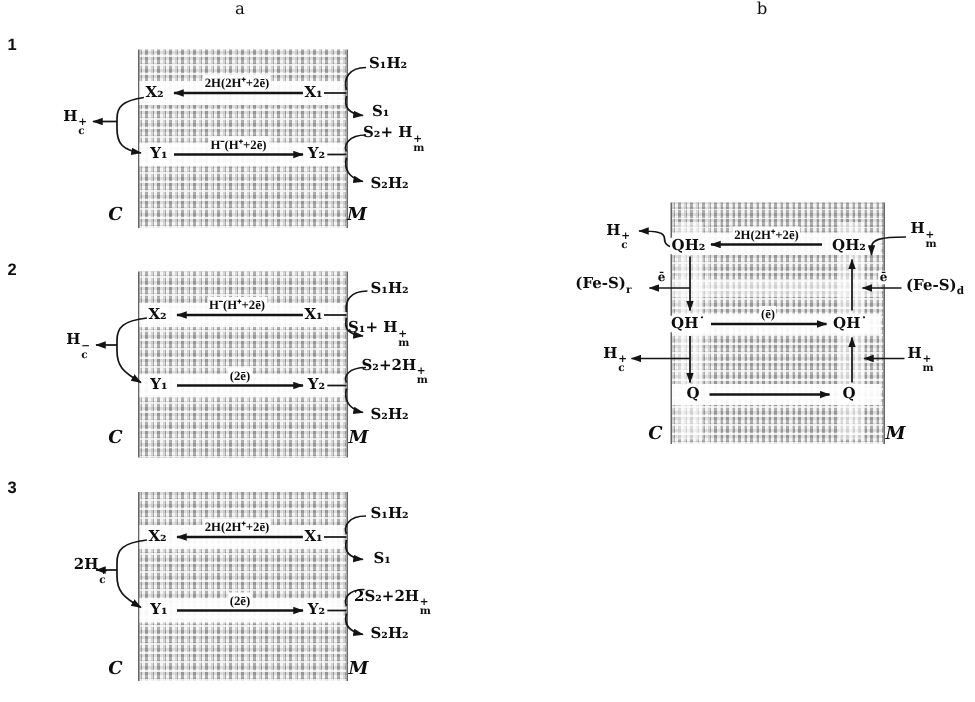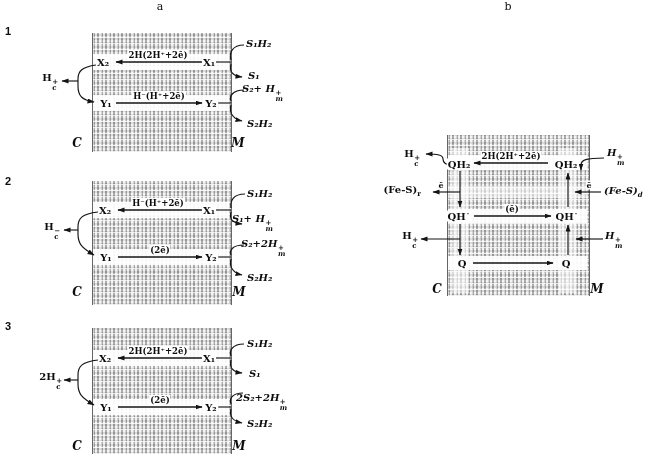--- a/index.html
+++ b/index.html
@@ -11,24 +11,24 @@
       repeating-linear-gradient(90deg, rgba(255,255,255,.5) 0 1px, rgba(255,255,255,0) 1px 8px),
       repeating-linear-gradient(90deg, rgba(110,110,110,.5) 0 2px, rgba(250,250,250,.5) 2px 4px),
       repeating-linear-gradient(0deg, #bfbfbf 0 2px, #eeeeee 2px 4px);
     border-left:1px solid #666;border-right:1px solid #666;}
   .strip{position:absolute;z-index:1;background:rgba(255,255,255,.92);}
   .strip2{position:absolute;z-index:1;background:rgba(255,255,255,.55);}
   svg.overlay{position:absolute;left:0;top:0;z-index:2;}
   .lbl{position:absolute;z-index:3;display:inline-block;white-space:nowrap;
        font-weight:bold;font-size:10px;line-height:11px;color:#0d0d0d;}
   .c{transform:translate(-50%,-50%);}
-  .l{transform:translate(0,-50%);font-style:italic;}
+  .l{transform:translate(0,-50%);}
   .r{transform:translate(-100%,-50%);}
   .onmem{background:#fff;padding:0 1px;}
-  .arr{font-size:8.5px;line-height:10px;}
+  .arr{font-size:8.5px;line-height:10px;font-family:Liberation Serif, serif;}
   .small-e{font-size:8px;line-height:9px;}
   .cm{font-style:italic;font-size:12px;}
   .num{font-family:"Liberation Sans","DejaVu Sans",sans-serif;font-size:11px;}
   .col{font-weight:normal;font-size:11px;}
   .lbl sub{font-size:7px;}
   .stk{display:inline-flex;flex-direction:column;align-items:flex-start;vertical-align:-3px;margin-left:.5px;}
   .stk span{font-size:7px;line-height:5.5px;font-weight:bold;}
   path{stroke:#141414;fill:none;stroke-width:1.15;}
   path.thick{stroke-width:1.6;}
 </style>
@@ -162,21 +162,21 @@
   <span class="lbl l" style="left:247px;top:277px">S₂H₂</span>
   <span class="lbl c cm" style="left:77px;top:292px">C</span>
   <span class="lbl c cm" style="left:239px;top:292px">M</span>
 
   <span class="lbl c onmem" style="left:105px;top:358px">X₂</span>
   <span class="lbl c onmem" style="left:209px;top:358px">X₁</span>
   <span class="lbl c onmem arr" style="left:158px;top:351px">2H(2H⁺+2ē)</span>
   <span class="lbl c onmem" style="left:106px;top:407px">Y₁</span>
   <span class="lbl c onmem" style="left:211px;top:407px">Y₂</span>
   <span class="lbl c onmem arr" style="left:160px;top:400px">(2ē)</span>
-  <span class="lbl r" style="left:62px;top:380px"><span>2H</span><span class="stk">
+  <span class="lbl r" style="left:72px;top:380px"><span>2H</span><span class="stk">
         <span>+</span>
         <span>c</span>
       </span></span>
   <span class="lbl l" style="left:247px;top:343px">S₁H₂</span>
   <span class="lbl l" style="left:249px;top:373px">S₁</span>
   <span class="lbl l" style="left:236px;top:401px"><span>2S₂+2H</span><span class="stk">
         <span>+</span>
         <span>m</span>
       </span></span>
   <span class="lbl l" style="left:247px;top:423px">S₂H₂</span>

